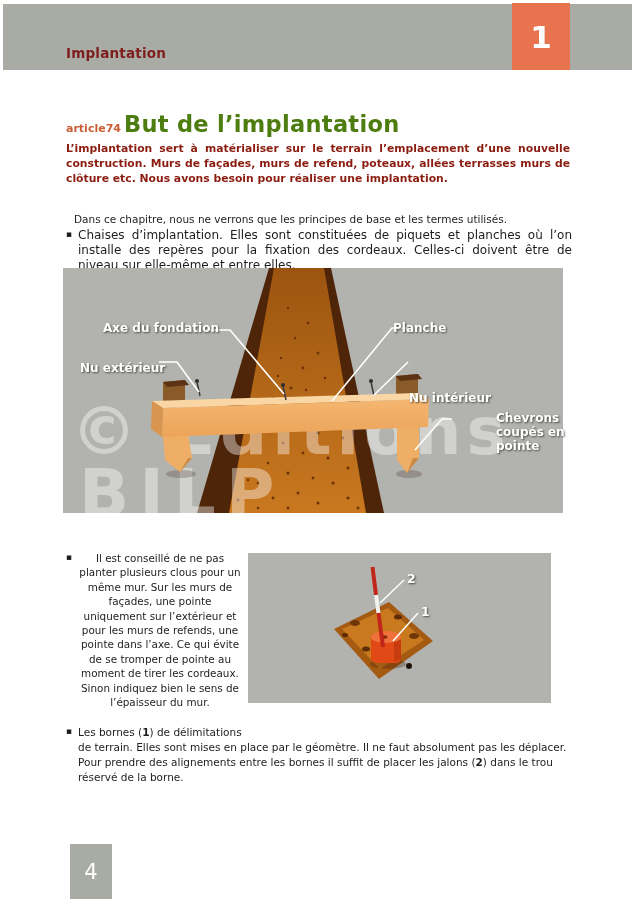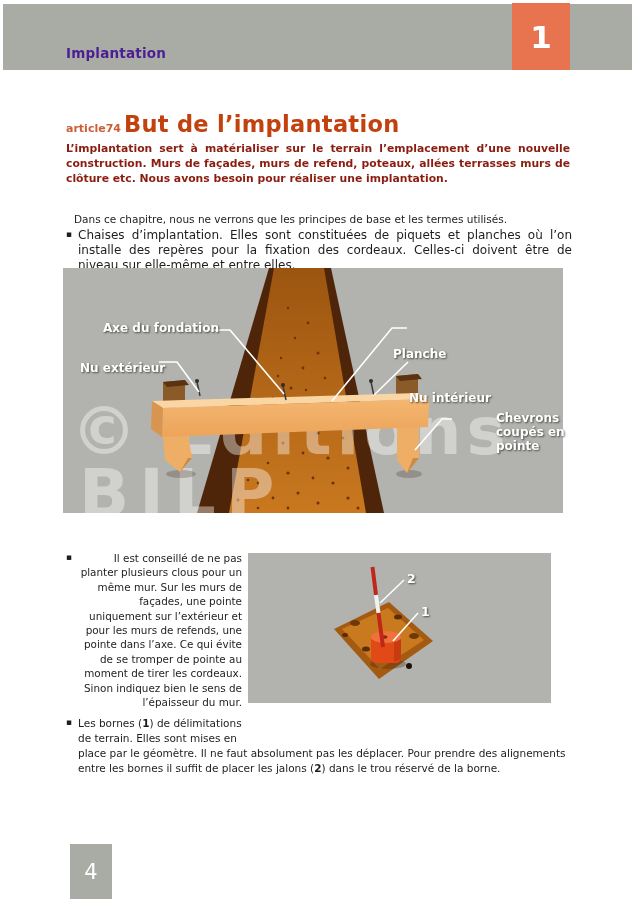--- a/index.html
+++ b/index.html
@@ -2,48 +2,48 @@
 <html><head>
 <meta charset="utf-8">
 <style>
   html,body{margin:0;padding:0;background:#ffffff;}
   .page{
     position:relative;width:640px;height:906px;background:#ffffff;overflow:hidden;
     font-family:"DejaVu Sans","Liberation Sans",sans-serif;color:#1d1d1d;
   }
   
   .topbar{position:absolute;left:3px;top:4px;width:629px;height:66px;background:#a9aca5;}
-  .topbar-title{position:absolute;left:63px;bottom:9px;color:#4c1d95;font-weight:bold;font-size:13.5px;letter-spacing:.2px;}
+  .topbar-title{position:absolute;left:63px;bottom:9px;color:#7f1d1d;font-weight:bold;font-size:13.5px;letter-spacing:.2px;}
   .chapter-box{position:absolute;left:512px;top:3px;width:58px;height:67px;background:#e8744f;
     display:flex;align-items:center;justify-content:center;}
   .chapter-box span{color:#ffffff;font-weight:bold;font-size:31px;}
   
   .title-row{position:absolute;left:66px;top:111px;display:flex;align-items:baseline;gap:3px;white-space:nowrap;}
   .article-ref{color:#cc5e36;font-weight:bold;font-size:11px;}
-  .article-title{margin:0;color:#c2410c;font-weight:bold;font-size:22.5px;letter-spacing:.3px;}
+  .article-title{margin:0;color:#4d7c0f;font-weight:bold;font-size:22.5px;letter-spacing:.3px;}
   
   .lead{position:absolute;left:66px;top:141px;width:504px;margin:0;
     color:#8b1c10;font-weight:bold;font-size:10.8px;line-height:15.2px;text-align:justify;}
   .intro{position:absolute;left:66px;top:204px;width:504px;margin:8px;font-size:10.5px;line-height:15px;}
   .bullet1-wrap{position:absolute;left:66px;top:228px;width:506px;}
   .bullet{position:relative;padding-left:12px;font-size:12px;line-height:15.2px;text-align:justify;}
   .bullet::before{content:"▪";position:absolute;left:0;top:-1px;font-size:9px;color:#1d1d1d;}
   
   .figure1{position:absolute;left:63px;top:268px;width:500px;height:245px;}
   .figure1 svg{position:absolute;left:0;top:0;}
   .fig-label{position:absolute;color:#ffffff;font-weight:bold;font-size:12px;line-height:14px;
     text-shadow:1px 1px 2px rgba(0,0,0,.6);white-space:nowrap;}
   .fig-label.wrap{white-space:normal;width:112px;}
   
   .section2{position:absolute;left:66px;top:551px;width:504px;}
   .fig2-float{float:right;width:322px;height:152px;margin:0 0 34px 6px;position:relative;}
   .figure2{position:absolute;left:0;top:2px;width:303px;height:150px;}
   .fig2-label{position:absolute;color:#ffffff;font-weight:bold;font-size:12.5px;
     text-shadow:1px 1px 2px rgba(0,0,0,.6);}
-  .section2 .bullet{margin-bottom:7px;text-align:right;line-height:14.4px;font-size:10.4px;}
+  .section2 .bullet{margin-bottom:16px;text-align:center;line-height:14.4px;font-size:10.4px;}
   .section2 .bullet.b3{text-align:left;line-height:15px;font-size:10.5px;margin-bottom:12px;}
   .bnum{font-weight:bold;}
   
   .page-num-box{position:absolute;left:70px;top:844px;width:42px;height:55px;background:#a9aca5;
     display:flex;align-items:center;justify-content:center;}
   .page-num-box span{color:#ffffff;font-size:21px;}
   .copyright{position:absolute;right:78px;top:857px;text-align:right;
     font-size:7.5px;line-height:11px;color:#b9b9b6;}
 </style>
 </head>
@@ -160,21 +160,21 @@
 
       <g stroke="#ffffff" stroke-width="1.6" fill="none">
         <polyline points="147,62 167,62 221,126"></polyline>
         <polyline points="344,60 329,60 269,133"></polyline>
         <polyline points="96,94 114,94 136,124"></polyline>
         <polyline points="345,94 310,128"></polyline>
         <polyline points="389,151 379,151 352,182"></polyline>
       </g>
     </svg>
     <div class="fig-label" style="left:40px;top:53px;width:105px;text-align:right;">Axe du fondation</div>
-    <div class="fig-label" style="left:330px;top:53px;margin-top:26px;">Planche</div>
+    <div class="fig-label" style="left:330px;top:53px;">Planche</div>
     <div class="fig-label" style="left:17px;top:93px;">Nu extérieur</div>
     <div class="fig-label" style="left:346px;top:87px;margin-top:36px;">Nu intérieur</div>
     <div class="fig-label wrap" style="left:389px;top:143px;margin-left:44px;">Chevrons coupés en pointe</div>
   </div>
 
   <div class="section2">
     <div class="fig2-float">
       <div class="figure2">
         <svg width="303" height="150" viewBox="0 0 303 150">
           <rect x="0" y="0" width="303" height="150" fill="#b2b2ae"></rect>

